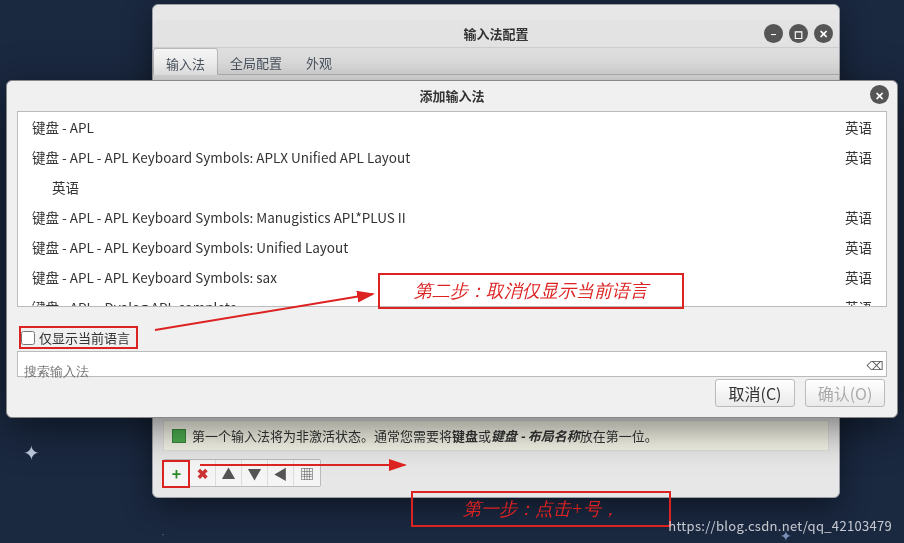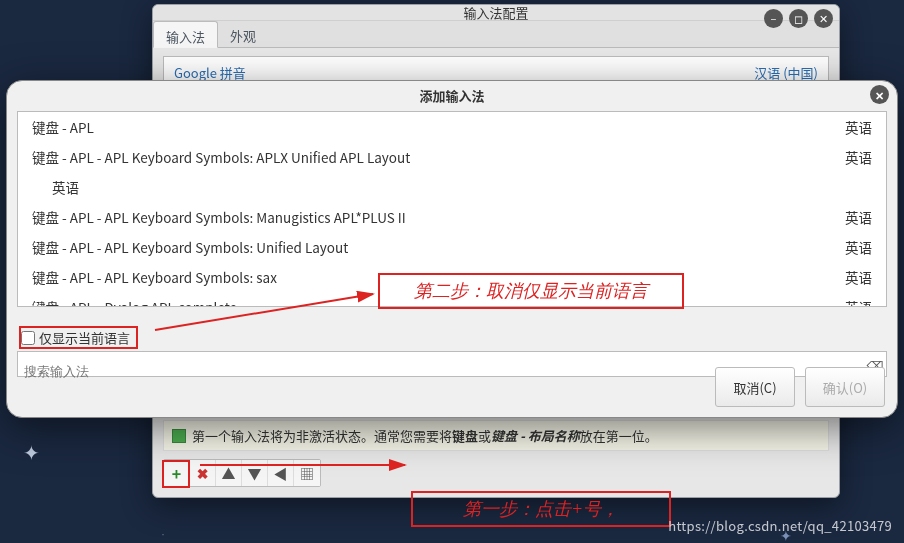--- a/index.html
+++ b/index.html
@@ -20,25 +20,25 @@
   
   .bg-window {
     position: absolute; left: 152px; top: 4px;
     width: 688px; height: 494px;
     background: #e7e7e7;
     border-radius: 6px;
     border: 1px solid #9aa0a5;
     box-shadow: 0 8px 30px rgba(0,0,0,.45);
   }
   .bg-titlebar {
-    height: 16px; background: #e3e3e3;
+    height: 28px; background: #e3e3e3;
     border-radius: 6px 6px 0 0;
     border-bottom: 1px solid #cfcfcf;
     display: flex; align-items: center; justify-content: center;
-    font-weight: normal; color: #333; position: relative;
+    font-weight: bold; color: #333; position: relative; margin-top: 15px;
   }
   .bg-title-btns { position: absolute; right: 6px; top: 4px; display:flex; gap:6px;}
   .tb-circle { width: 19px; height: 19px; border-radius: 50%; background:#555; color:#fff; display:flex; align-items:center; justify-content:center; font-size:11px; line-height:1;}
   .bg-tabs { display:flex; background:#e0e0e0; border-bottom:1px solid #bbb; height:27px;}
   .bg-tab { padding: 5px 12px; color:#4b5560; font-size:13px;}
   .bg-tab.active { background:#f5f5f5; border:1px solid #bbb; border-bottom:1px solid #f5f5f5; margin-bottom:-1px; border-radius:3px 3px 0 0; font-weight:normal;}
   .bg-list { margin: 8px 10px; border:1px solid #bbb; background:#fff; height:34px; padding:6px 10px; display:flex; justify-content:space-between; color:#2a6fb7;}
   .bg-tip { position:absolute; left:10px; right:10px; bottom:46px; background:#f5f5e8; border:1px solid #ddd; padding:5px 8px; font-size:13px; color:#333; display:flex; align-items:center;}
   .green-sq { display:inline-block; width:14px; height:14px; background:#4caf50; margin-right:6px; border:1px solid #3a893d;}
   .bg-toolbar { position:absolute; left:10px; bottom:10px; display:flex; gap:0; border:1px solid #bbb; border-radius:2px;}
@@ -47,41 +47,41 @@
   .bg-tool-btn.plus{color:#2a8a2a;font-weight:bold;font-size:16px;}
   .bg-tool-btn.x{color:#c33;font-weight:bold;}
   .red-box-plus{position:absolute; border:2px solid #d22; pointer-events:none;}
 
   
   .modal {
     position:absolute; left:6px; top:80px;
     width:892px; height:338px;
     background:#f0f0f0;
     border:1px solid #888;
-    border-radius:16px;
+    border-radius:6px;
     box-shadow: 0 10px 40px rgba(0,0,0,.5);
   }
   .modal-title { height:28px; display:flex; align-items:center; justify-content:center; font-weight:bold; color:#333; position:relative;}
   .modal-close { position:absolute; right:8px; top:4px; width:19px; height:19px; border-radius:50%; background:#555; color:#fff; display:flex; align-items:center; justify-content:center; font-size:11px;}
   .modal-list {
     margin: 2px 10px 16px 10px;
     background:#fff; border:1px solid #bbb;
     height:196px; overflow:hidden;
   }
   .mrow { display:flex; justify-content:space-between; padding:5px 14px; font-size:13.5px; color:#333;}
   .mrow-left{white-space:nowrap; overflow:hidden; text-overflow:ellipsis;}
   .mrow-right{color:#333; padding-left:20px;}
   .modal-chk-wrap { margin: 0 10px; background:#f0f0f0; padding:3px 2px 2px 2px; display:flex; align-items:center;}
   .modal-chk-wrap input { width:14px; height:14px; margin-right:4px;}
   .red-box-chk { border:2px solid #d22; padding:0 6px 0 0; display:inline-flex; align-items:center;}
   .modal-search { margin:0 10px; display:flex; align-items:center; border:1px solid #bbb; background:#fff; height:26px;}
   .modal-search input { flex:1; border:none; outline:none; padding:4px 6px; font-size:13px; color:#888; background:transparent;margin-top:15px;}
   .clear-ic { width:22px; text-align:center; color:#555; font-size:12px;}
   .modal-btns { position:absolute; right:12px; bottom:10px; display:flex; gap:10px;}
-  .btn { min-width:80px; height:40px; background:linear-gradient(#fff,#eaeaea); border:1px solid #bbb; border-radius:3px; font-size:13px; color:#333; display:flex; align-items:center; justify-content:center;}
+  .btn { min-width:80px; height:28px; background:linear-gradient(#fff,#eaeaea); border:1px solid #bbb; border-radius:3px; font-size:16px; color:#333; display:flex; align-items:center; justify-content:center;}
   .btn.disabled{color:#aaa;}
 
   
   .annot-box { position:absolute; border:2px solid #d22; color:#d22; font-size:18px; display:flex; align-items:center; justify-content:center; background:#fff0;}
   .annot-text { font-family: "SimSun","宋体",serif; font-style: italic;}
   svg.arrow { position:absolute; pointer-events:none; }
 
   .watermark { position:absolute; right:12px; bottom:8px; color:rgba(255,255,255,.75); font-size:13px; letter-spacing:.3px;}
 </style>
 </head>
@@ -95,20 +95,21 @@
   <div class="bg-titlebar">
     <span>输入法配置</span>
     <div class="bg-title-btns">
       <div class="tb-circle">–</div>
       <div class="tb-circle">◻</div>
       <div class="tb-circle">✕</div>
     </div>
   </div>
   <div class="bg-tabs">
     <div class="bg-tab active">输入法</div>
+    <div class="bg-tab">全局配置</div>
     <div class="bg-tab">外观</div>
   </div>
   <div class="bg-list">
     <span>Google 拼音</span>
     <span>汉语 (中国)</span>
   </div>
 
   <div class="bg-tip">
     <span class="green-sq"></span>
     <span>

